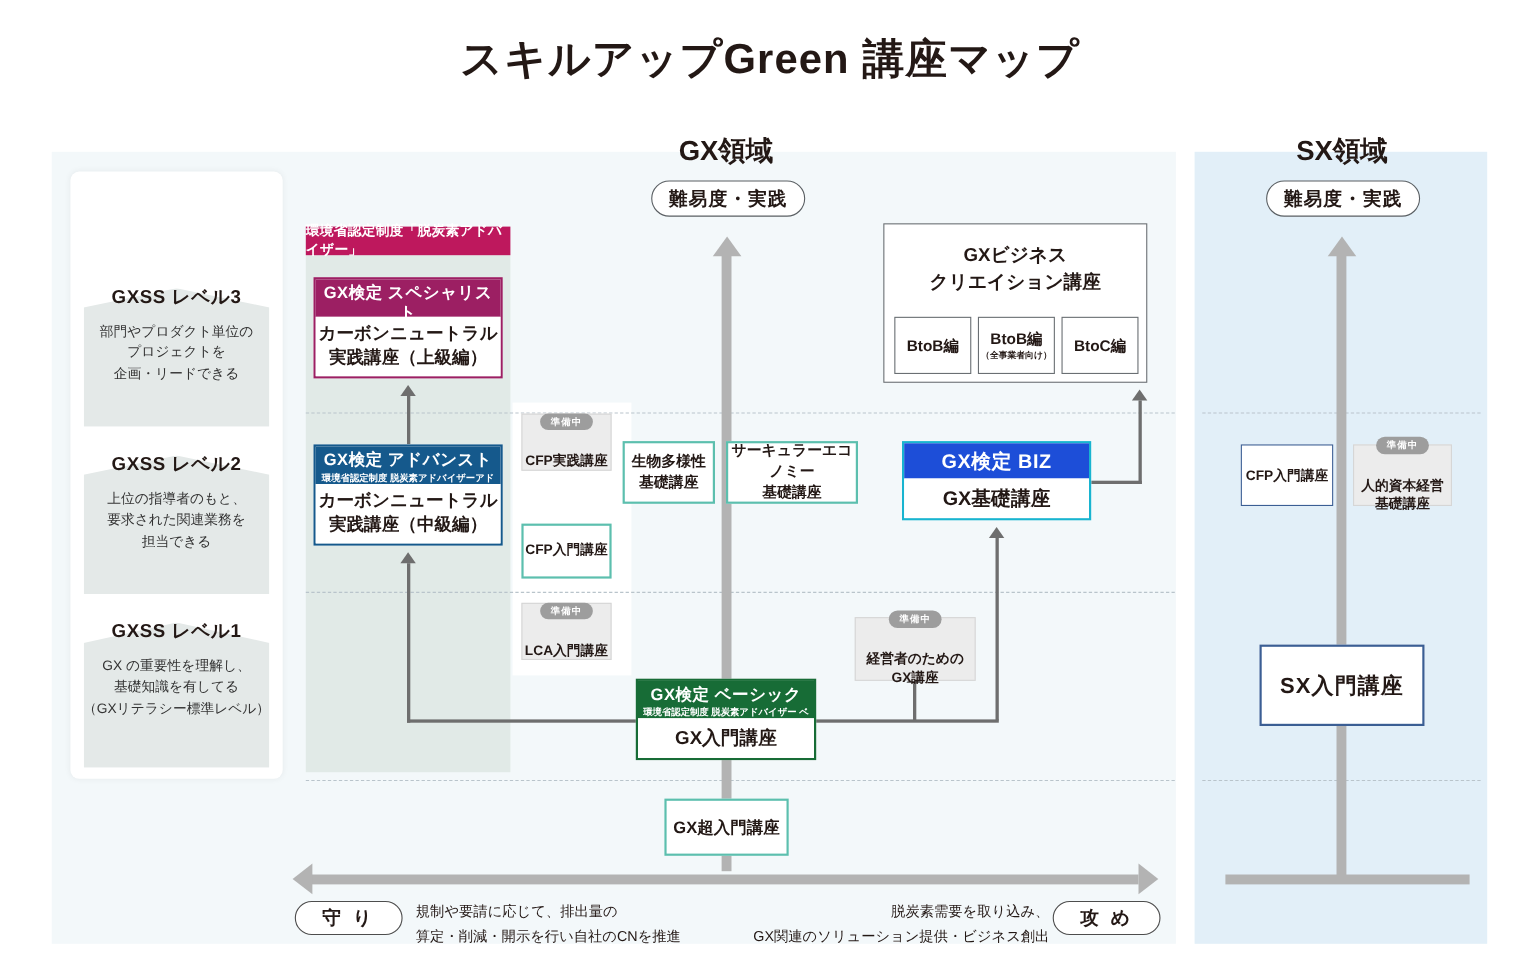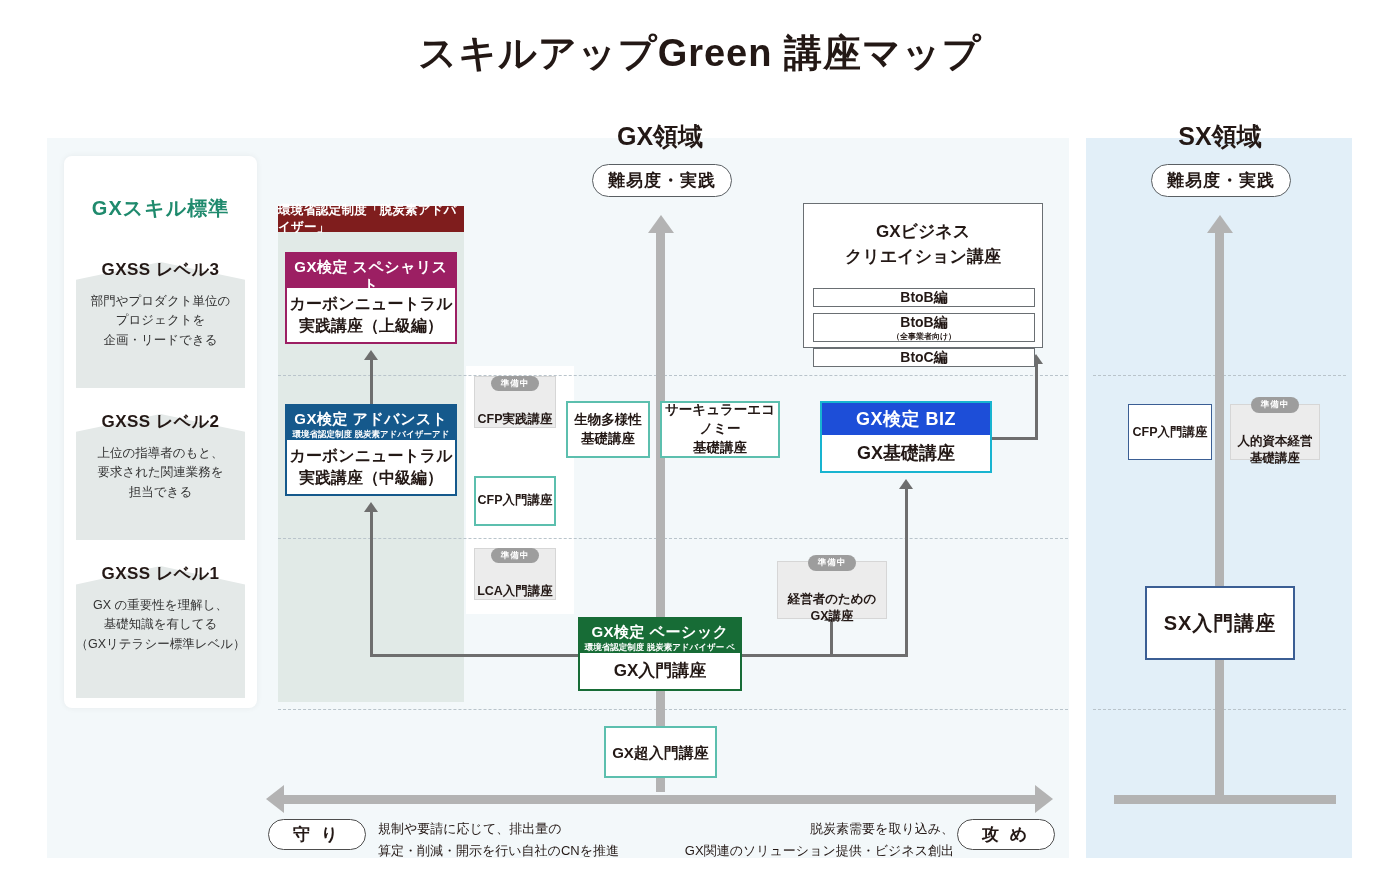--- a/index.html
+++ b/index.html
@@ -90,21 +90,21 @@
   .div-sx1{left:1093px;top:375px;width:253px;}
   .div-sx2{left:1093px;top:709px;width:253px;}
 
   
   .cn-band{
     position:absolute;left:278px;top:232px;width:186px;height:470px;
     background:#e1eae7;
   }
   .cn-head{
     position:absolute;left:278px;top:206px;width:186px;height:26px;
-    background:#7f1d1d;color:#ffffff;
+    background:#be185d;color:#ffffff;
     font-size:12.5px;font-weight:bold;
     display:flex;align-items:center;justify-content:center;
     letter-spacing:.2px;
   }
   
   .cfp-panel{
     position:absolute;left:466px;top:366px;width:108px;height:248px;
     background:#ffffff;
   }
 
@@ -185,21 +185,21 @@
 
   
   .b-gxbiz{
     left:803px;top:203px;width:240px;height:145px;
     border:1.6px solid #6a6f73;background:#ffffff;
   }
   .gxbiz-title{
     position:absolute;left:0;top:16px;width:100%;text-align:center;
     font-size:17px;font-weight:bold;color:#231815;line-height:1.45;
   }
-  .gxbiz-row{position:absolute;left:9px;top:84px;width:222px;display:flex;gap:6px;flex-direction:column;}
+  .gxbiz-row{position:absolute;left:9px;top:84px;width:222px;display:flex;gap:6px;}
   .gxbiz-cell{
     flex:1;height:50px;border:1px solid #6a6f73;background:#fff;
     display:flex;flex-direction:column;align-items:center;justify-content:center;
     font-size:14px;font-weight:bold;color:#231815;line-height:1.2;
   }
   .gxbiz-cell .sub{font-size:8px;font-weight:bold;margin-top:1px;}
 
   
   .b-sxbase{
     left:1128px;top:404px;width:84px;height:56px;
@@ -255,21 +255,20 @@
 
   <div class="panel panel-gx"></div>
   <div class="panel panel-sx"></div>
 
   <div class="col-head gx">GX領域</div>
   <div class="col-head sx">SX領域</div>
   <div class="pill gx">難易度・実践</div>
   <div class="pill sx">難易度・実践</div>
 
   <div class="skill-card"></div>
-  <div class="skill-title">GXスキル標準</div>
 
   <div class="chev l3"></div>
   <div class="lvl-name l3">GXSS レベル3</div>
   <div class="lvl-desc l3 nl">部門やプロダクト単位の<br>プロジェクトを<br>企画・リードできる</div>
 
   <div class="chev l2"></div>
   <div class="lvl-name l2">GXSS レベル2</div>
   <div class="lvl-desc l2 nl">上位の指導者のもと、<br>要求された関連業務を<br>担当できる</div>
 
   <div class="chev l1"></div>

